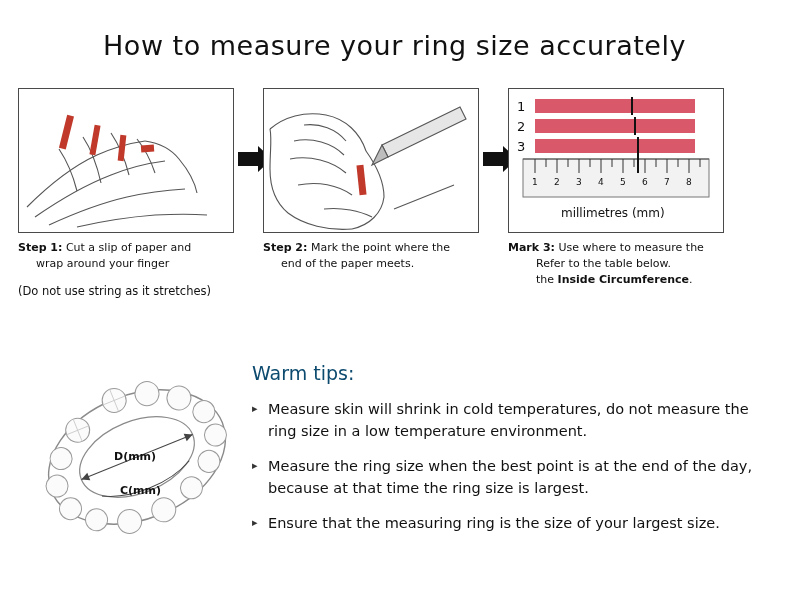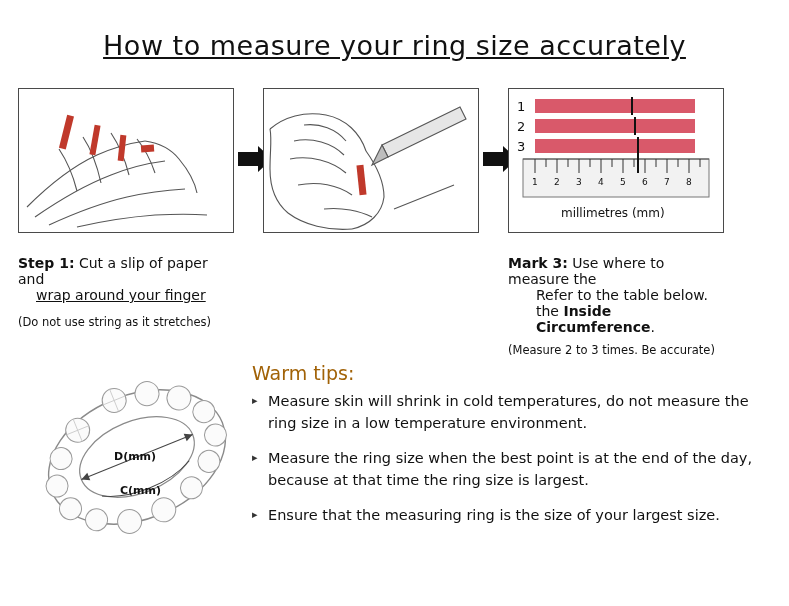--- a/index.html
+++ b/index.html
@@ -23,21 +23,20 @@
   .title {
     position: absolute;
     top: 30px;
     left: 0;
     width: 789px;
     text-align: center;
     font-size: 27px;
     font-family: "DejaVu Sans", sans-serif;
     letter-spacing: 0.5px;
     color: #111111;
-    text-decoration: underline;
   }
   
   .steps {
     position: absolute;
     top: 88px;
     left: 18px;
     width: 753px;
     height: 250px;
   }
   .step {
@@ -61,48 +60,48 @@
   .arrow {
     position: absolute;
     top: 58px;
     width: 34px;
     height: 26px;
   }
   .arrow-1 { left: 220px; }
   .arrow-2 { left: 465px; }
 
   .caption {
-    margin-top: 22px;
-    font-size: 14px;
+    margin-top: 7px;
+    font-size: 11px;
     line-height: 16px;
     font-family: "DejaVu Sans", sans-serif;
     color: #111111;
   }
   .caption b { font-weight: bold; }
-  .caption .indent { display: block; padding-left: 18px; text-decoration: underline; }
+  .caption .indent { display: block; padding-left: 18px; }
   .caption .indent2 { display: block; padding-left: 28px; }
   .note {
     margin-top: 12px;
     font-size: 11.5px;
     font-family: "DejaVu Sans", sans-serif;
     color: #111111;
   }
   .note-3 { margin-top: 8px; }
 
   
   .tips {
     position: absolute;
     left: 252px;
     top: 362px;
     width: 510px;
   }
   .tips-title {
     font-size: 19px;
-    color: #a16207;
-    margin-bottom: 6px;
+    color: #0c4a6e;
+    margin-bottom: 14px;
     font-family: "DejaVu Sans", sans-serif;
   }
   .tip {
     display: flex;
     align-items: flex-start;
     margin-bottom: 13px;
     font-size: 14.5px;
     line-height: 22px;
     color: #111111;
   }
@@ -186,20 +185,25 @@
             <path d="M34 96 C54 92 74 96 88 106"></path>
             <path d="M60 120 C78 118 96 122 108 128"></path>
             <path d="M130 120 C150 112 170 104 190 96"></path>
           </g>
           <g stroke="#555" stroke-width="1.1" fill="#e6e6e6">
             <polygon points="118,56 196,18 202,30 124,68"></polygon>
             <polygon points="118,56 124,68 108,76" fill="#bdbdbd"></polygon>
           </g>
           <rect x="94" y="76" width="7" height="30" fill="#c0392b" transform="rotate(-6 97 91)"></rect>
         </svg>
+      </div>
+      <div class="caption">
+        <b>Step 2:</b>
+        <span>Mark the point where the</span>
+        <span class="indent">end of the paper meets.</span>
       </div>
     </div>
 
     <div class="arrow arrow-2">
       <svg width="34" height="26" viewBox="0 0 34 26">
         <polygon points="0,6 20,6 20,0 34,13 20,26 20,20 0,20" fill="#111111"></polygon>
       </svg>
     </div>
 
     <div class="step step-3">
@@ -249,21 +253,20 @@
           <line x1="129" y1="66" x2="129" y2="84" stroke="#111" stroke-width="2"></line>
           <text x="52" y="128" font-family="DejaVu Sans" font-size="12" fill="#111">millimetres (mm)</text>
         </svg>
       </div>
       <div class="caption">
         <b>Mark 3:</b>
         <span>Use where to measure the</span>
         <span class="indent2">Refer to the table below.</span>
         <span class="indent2">the <b>Inside Circumference</b>.</span>
       </div>
-      <div class="note note-3">(Measure 2 to 3 times. Be accurate)</div>
     </div>
   </div>
 
   <div class="ring-figure">
     <svg width="215" height="210" viewBox="0 0 215 210">
       <g transform="rotate(-22 107 105)">
         <ellipse cx="107" cy="105" rx="92" ry="62" fill="#ffffff" stroke="#8a8a8a" stroke-width="1.4"></ellipse>
         <ellipse cx="107" cy="105" rx="60" ry="36" fill="#ffffff" stroke="#8a8a8a" stroke-width="1.2"></ellipse>
         <g stroke="#9a9a9a" stroke-width="1" fill="#fbfbfb">
           <circle cx="107" cy="44" r="12"></circle>

